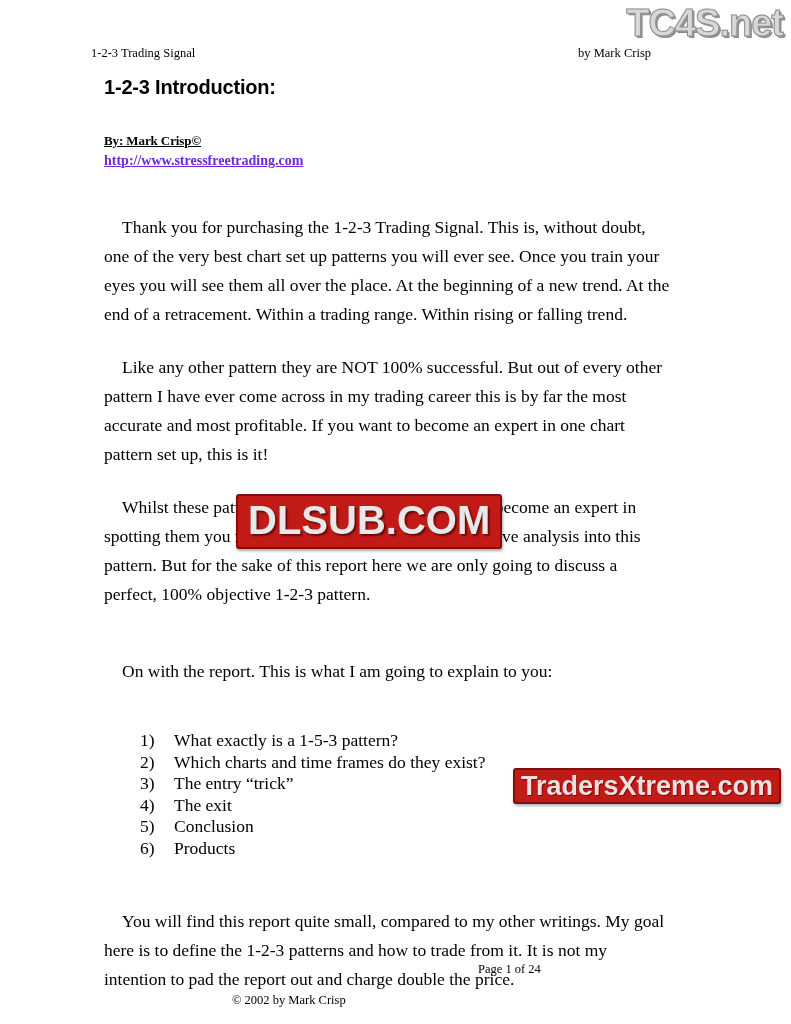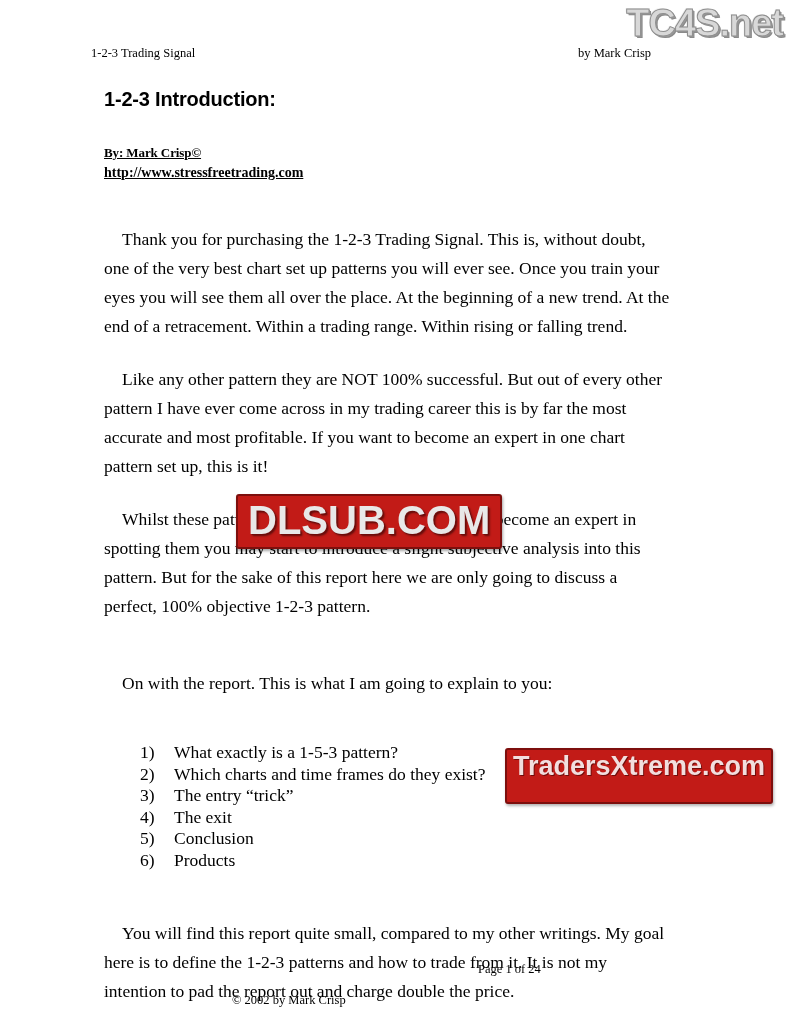--- a/index.html
+++ b/index.html
@@ -54,28 +54,28 @@
     padding: 2px 10px 4px 10px;
     border: 2px solid #7d0f0d;
     border-radius: 3px;
     text-shadow: 1px 1px 0 #6f0c0a, 2px 2px 2px rgba(0,0,0,.5);
     box-shadow: 1px 2px 3px rgba(0,0,0,.35);
     white-space: nowrap;
   }
 
   .wm-traders {
     position: absolute;
-    right: 18px;
+    right: 10px;
     bottom: 4px;
     font-family: "Liberation Sans", sans-serif;
     font-weight: bold;
     font-size: 27px;
     color: #f2dede;
     background: #c21b17;
-    padding: 1px 6px 20px 6px;
+    padding: 1px 6px 0 6px;
     border: 2px solid #7d0f0d;
     border-radius: 3px;
     text-shadow: 1px 1px 0 #6f0c0a;
     box-shadow: 1px 2px 3px rgba(0,0,0,.3);
     white-space: nowrap;
   }
 
   
   .running-head {
     position: absolute;
@@ -94,37 +94,37 @@
     position: absolute;
     left: 104px;
     top: 76px;
     width: 566px;
   }
 
   h1.doc-title {
     font-family: "Liberation Sans", sans-serif;
     font-size: 20px;
     font-weight: bold;
-    margin: 12px 0 34px 0;
+    margin: 0 0 34px 0;
     letter-spacing: -0.2px;
   }
 
   .byline {
     font-size: 13px;
     font-weight: bold;
     text-decoration: underline;
     margin: 0 0 2px 0;
     letter-spacing: -0.1px;
   }
 
   .weblink {
     display: inline-block;
     font-size: 14px;
     font-weight: bold;
-    color: #000000;
+    color: #6d28d9;
     text-decoration: underline;
     margin: 0 0 0 0;
   }
 
   p.para {
     font-size: 17.5px;
     line-height: 29px;
     margin: 0 0 0 0;
     text-align: left;
   }

